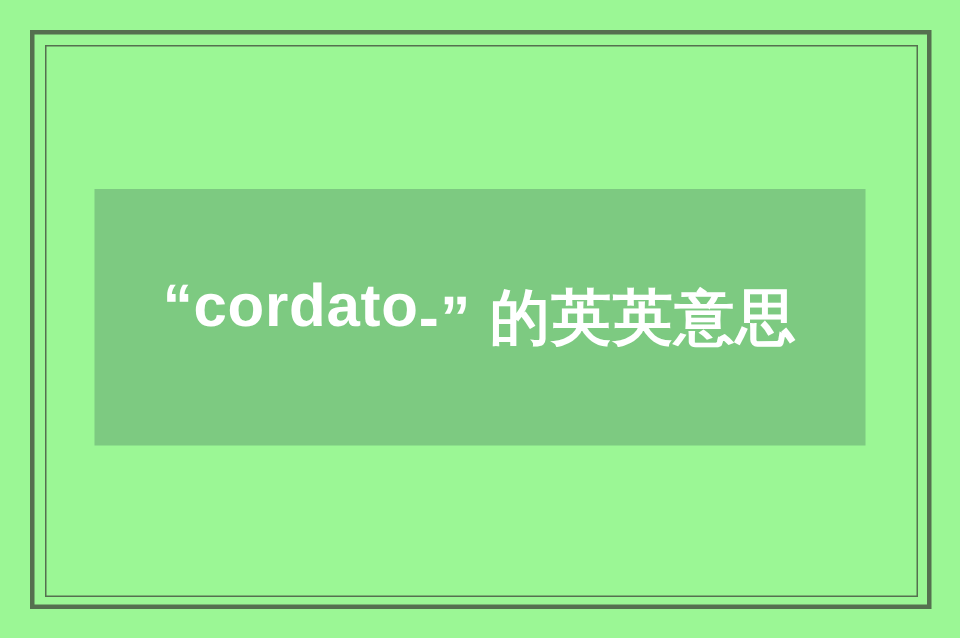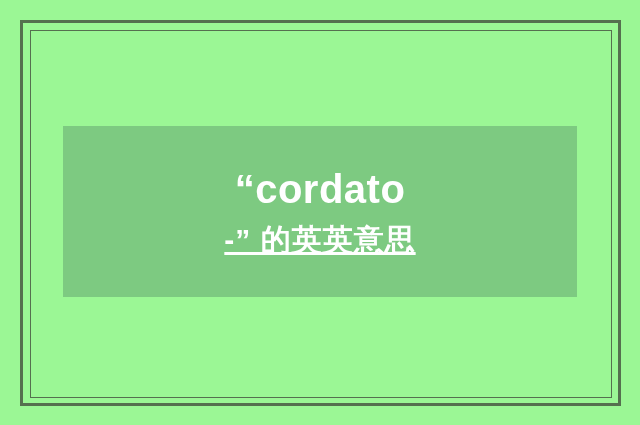--- a/index.html
+++ b/index.html
@@ -49,45 +49,44 @@
 
   
   .banner {
     position: absolute;
     left: 63px;
     top: 126px;
     width: 514px;
     height: 171px;
     background: #7dca81;
     display: flex;
-    flex-direction: column;
+    flex-direction: row;
     align-items: center;
     justify-content: center;
     box-sizing: border-box;
   }
 
   .banner-text {
     text-align: center;
     color: #ffffff;
     line-height: 1.0;
     white-space: nowrap;
   }
 
   .line-1 {
     font-size: 40px;
     font-weight: bold;
     letter-spacing: 0.5px;
     margin-bottom: 16px;
   }
 
   .line-2 {
-    font-size: 30px;
+    font-size: 40px;
     font-weight: bold;
     letter-spacing: 1px;
-    text-decoration: underline;
   }
 </style>
 </head>
 <body>
 
 <div id="canvas">
 
   <div class="frame-outer"></div>
 
   <div class="frame-inner"></div>

